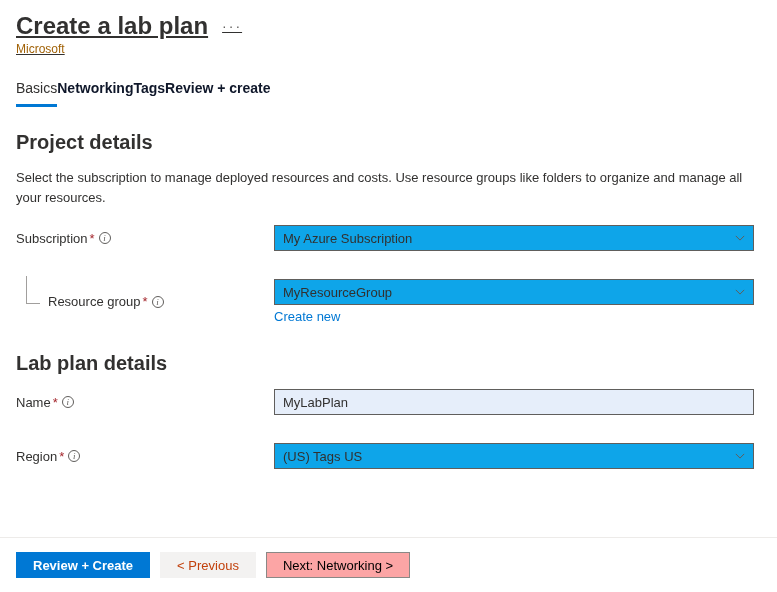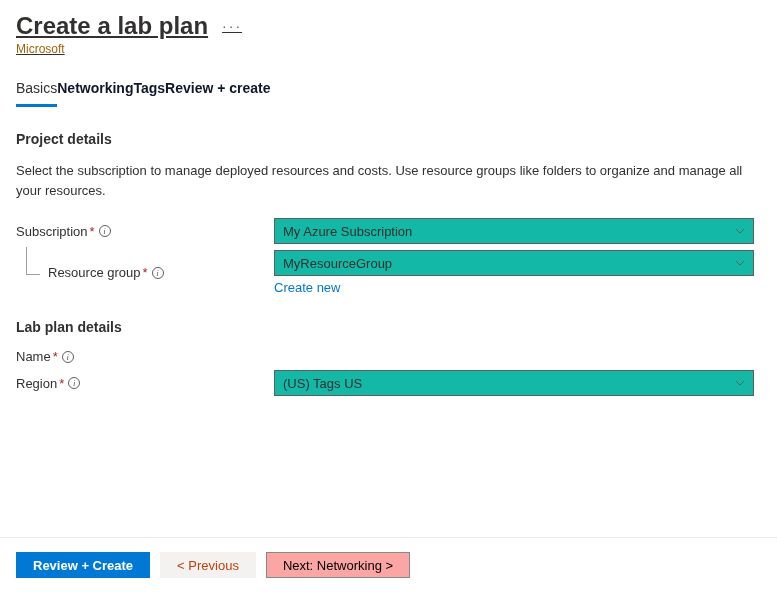--- a/index.html
+++ b/index.html
@@ -14,30 +14,30 @@
       padding: 12px 16px 0 16px;
     }
     .header { margin-bottom: 18px; text-decoration: underline; }
     .title-row { display: flex; align-items: center; gap: 10px; }
     .title { font-size: 24px; font-weight: 600; color: #323130; }
     .more { font-size: 14px; color: #605e5c; letter-spacing: 2px; padding: 0 4px; cursor: default; }
     .subtitle { font-size: 12px; color: #a16207; margin-top: 2px; }
     .tabs { display: flex; border-bottom: 1px solid transparent; margin-bottom: 24px; }
     .tab { padding: 6px 0 8px 0; font-size: 14px; color: #0f172a; cursor: pointer; font-weight: bold; }
     .tab.active { font-weight: 400; border-bottom: 3px solid #0078d4; margin-bottom: -1px; color: #323130; }
-    .section-heading { font-size: 14px; font-weight: 700; margin-bottom: 14px; color: #323130; }
+    .section-heading { font-size: 20px; font-weight: 700; margin-bottom: 14px; color: #323130; }
     .description { font-size: 13px; color: #323130; margin-bottom: 18px; line-height: 1.5; max-width: 740px; }
-    .form-row { display: flex; align-items: center; margin-bottom: 6px; }
+    .form-row { display: flex; align-items: center; margin-bottom: 28px; }
     .label-col { width: 258px; display: flex; align-items: center; font-size: 13px; color: #323130; }
     .label-col.indent { padding-left: 32px; position: relative; }
     .indent-line { position: absolute; left: 10px; top: -18px; width: 14px; height: 28px; border-left: 1px solid #a19f9d; border-bottom: 1px solid #a19f9d; }
     .required { color: #a4262c; margin-left: 2px; margin-right: 4px; }
     .info-icon { width: 12px; height: 12px; border: 1px solid #605e5c; border-radius: 50%; display: inline-flex; align-items: center; justify-content: center; font-size: 9px; color: #605e5c; font-style: italic; font-family: Georgia, serif; cursor: pointer; }
     .input-col { flex: 1; max-width: 480px; }
-    .select-wrap, .text-input { width: 100%; height: 26px; border: 1px solid #605e5c; padding: 0 8px; font-size: 13px; display: flex; align-items: center; justify-content: space-between; background: #14b8a6; cursor: pointer; }
+    .select-wrap, .text-input { width: 100%; height: 26px; border: 1px solid #605e5c; padding: 0 8px; font-size: 13px; display: flex; align-items: center; justify-content: space-between; background: #0ea5e9; cursor: pointer; }
     .text-input { cursor: text; background: #e6eefa; }
     .chevron { width: 10px; height: 10px; }
     .chevron svg { display: block; }
     .link { color: #0078d4; font-size: 13px; cursor: pointer; display: inline-block; margin-top: 4px; }
     .section2 { margin-top: 24px; }
     .footer { position: absolute; left: 0; right: 0; bottom: 0; padding: 14px 16px; border-top: 1px solid #edebe9; display: flex; gap: 10px; background: #fff; }
     .btn { height: 26px; padding: 0 16px; font-size: 13px; border: 1px solid #8a8886; background: #fca5a5; cursor: pointer; display: inline-flex; align-items: center; }
     .btn.primary { background: #0078d4; color: #fff; border-color: #0078d4; font-weight: 600; }
     .btn.disabled { background: #f3f2f1; color: #c2410c; border-color: #f3f2f1; cursor: not-allowed; }
   </style>
@@ -104,20 +104,25 @@
 
 <div class="section2">
   <div class="section-heading">Lab plan details</div>
 
   <div class="form-row">
     <div class="label-col">
       <span>Name</span>
       <span class="required">*</span>
       <span class="info-icon">i</span>
     </div>
+    <div class="input-col">
+      <div class="text-input">
+        <span>MyLabPlan</span>
+      </div>
+    </div>
   </div>
 
   <div class="form-row">
     <div class="label-col">
       <span>Region</span>
       <span class="required">*</span>
       <span class="info-icon">i</span>
     </div>
     <div class="input-col">
       <div class="select-wrap">

